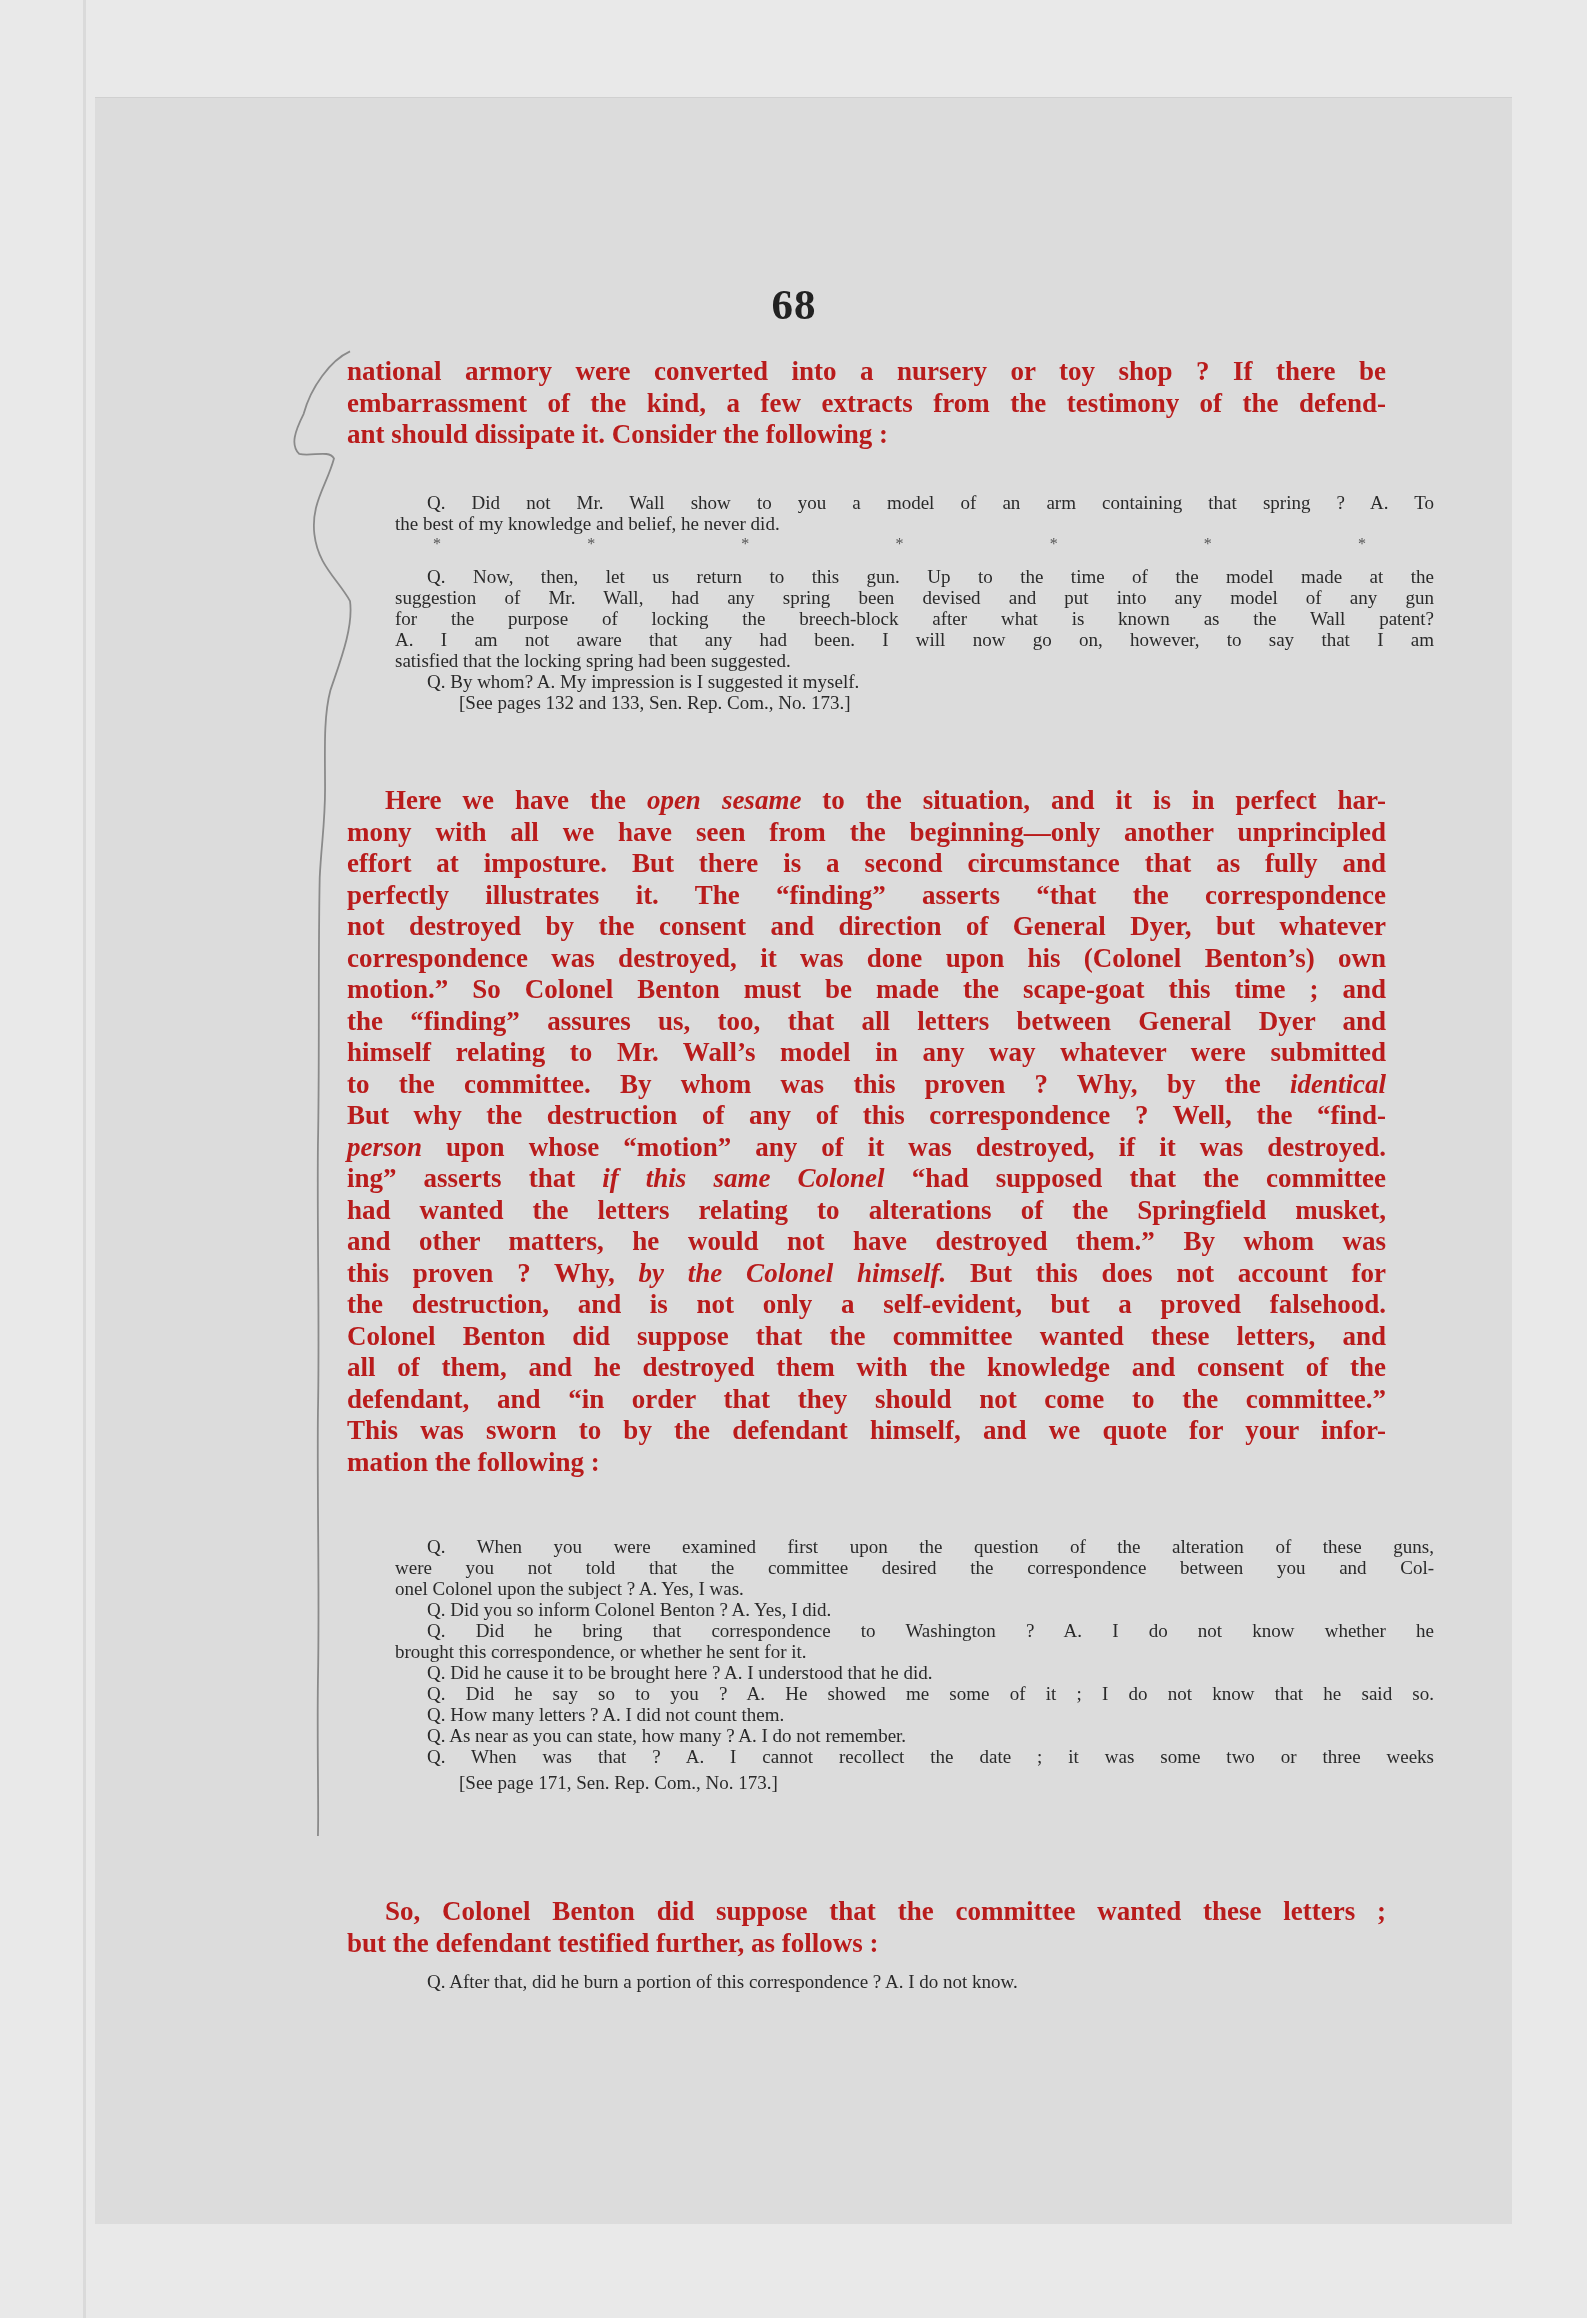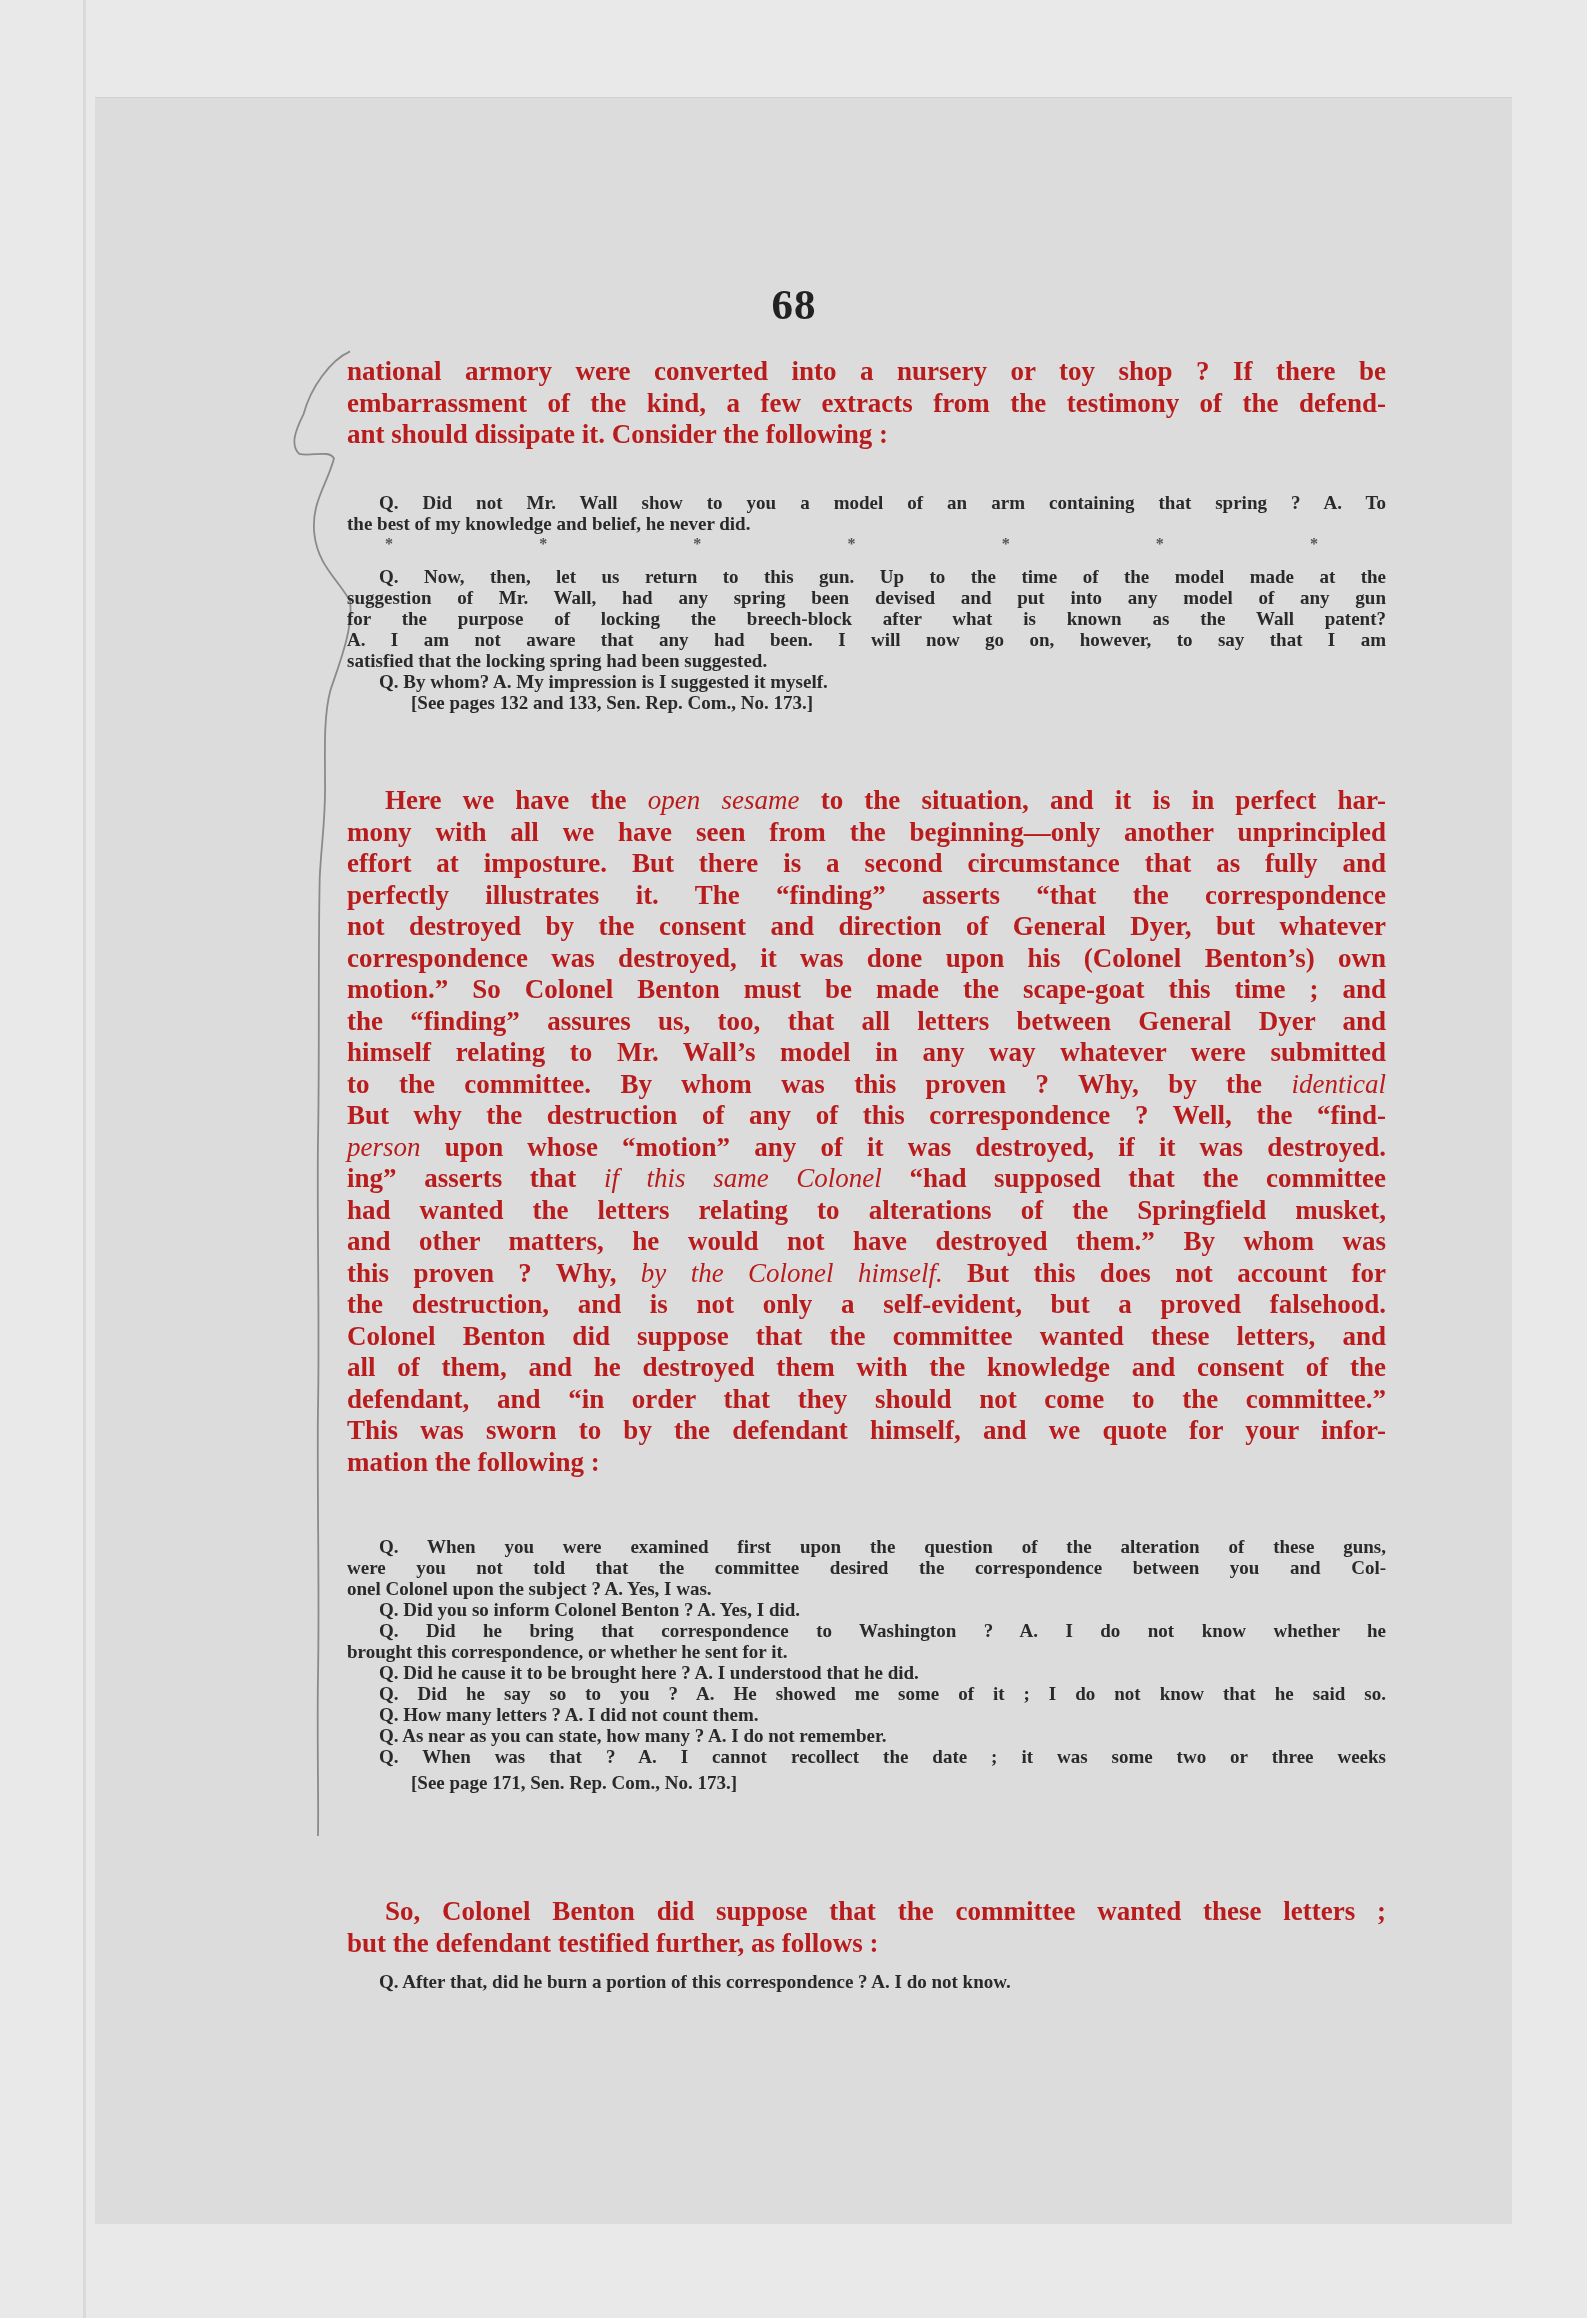--- a/index.html
+++ b/index.html
@@ -31,31 +31,31 @@
     position: absolute; left: 347px; width: 1039px;
   }
   .body-text {
     font-size: 27px; line-height: 31.5px; font-weight: bold;
     text-align: justify; color: #b91c1c;
   }
   .body-text .line { display: block; text-align: justify; text-align-last: justify; white-space: nowrap; }
   .body-text .line.last { text-align-last: left; }
   .body-text .line.indent { padding-left: 38px; }
   .small-text {
-    font-size: 19px; line-height: 21px; font-weight: bold; color: #2a2a2a;
+    font-size: 19px; line-height: 21px; font-weight: normal; color: #2a2a2a; margin-left: 48px;
   }
   .small-text .line { display: block; white-space: nowrap; text-align-last: justify; }
   .small-text .line.last { text-align-last: left; }
   .small-text .line.indent { padding-left: 32px; }
   .small-text .line.cite { padding-left: 64px; text-align-last: left; }
   .asterisks {
     display: flex; justify-content: space-between; padding: 0 68px 0 38px;
     font-size: 16px; line-height: 19.7px; color: #555;
   }
-  i, .it { font-style: italic; font-weight: normal; margin-top: 30px; }
+  i, .it { font-style: italic; font-weight: bold; margin-top: 30px; }
 </style>
 </head>
 <body>
 
 <div class="backing-line"></div>
 
 <div class="page"></div>
 
 <svg class="margin-mark" viewBox="0 0 120 1680" xmlns="http://www.w3.org/2000/svg">
   <path d="M92 10 C 70 20, 48 50, 40 80 C 30 100, 25 115, 35 125 C 50 128, 68 120, 74 130 C 66 160, 48 180, 52 215 C 56 250, 78 265, 92 290 C 96 320, 80 360, 70 390 C 62 420, 64 460, 64 500 C 64 540, 60 560, 58 600 C 56 700, 58 800, 56 900 C 55 1000, 58 1100, 56 1200 C 55 1300, 58 1400, 56 1500 C 55 1580, 57 1640, 56 1675" fill="none" stroke="#8a8a8a" stroke-width="2"></path>

